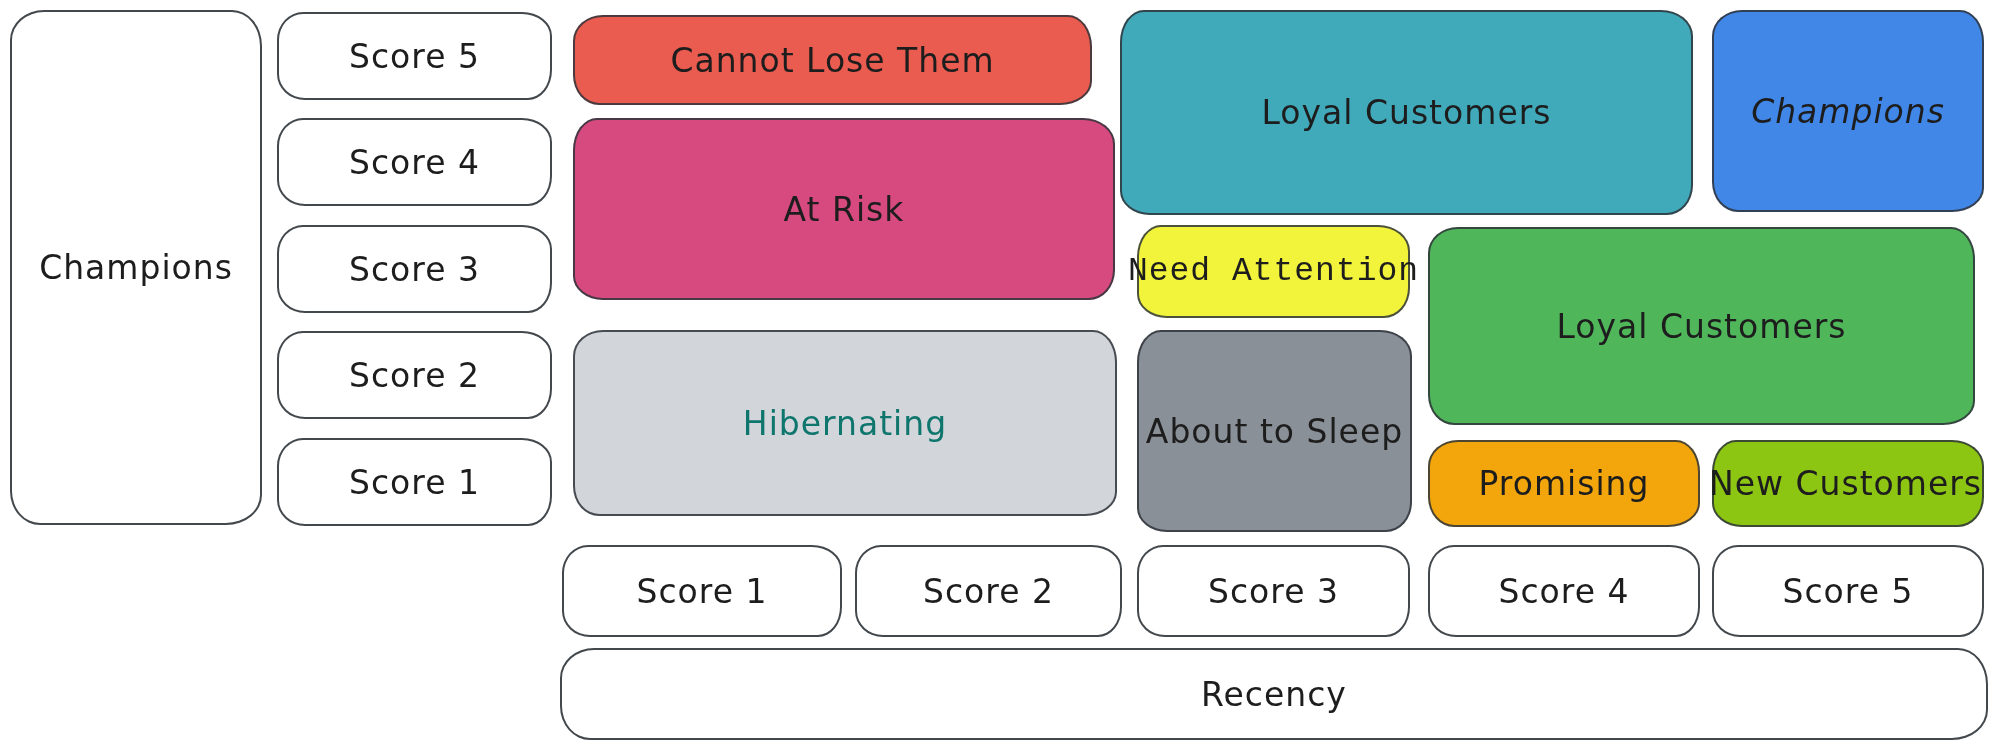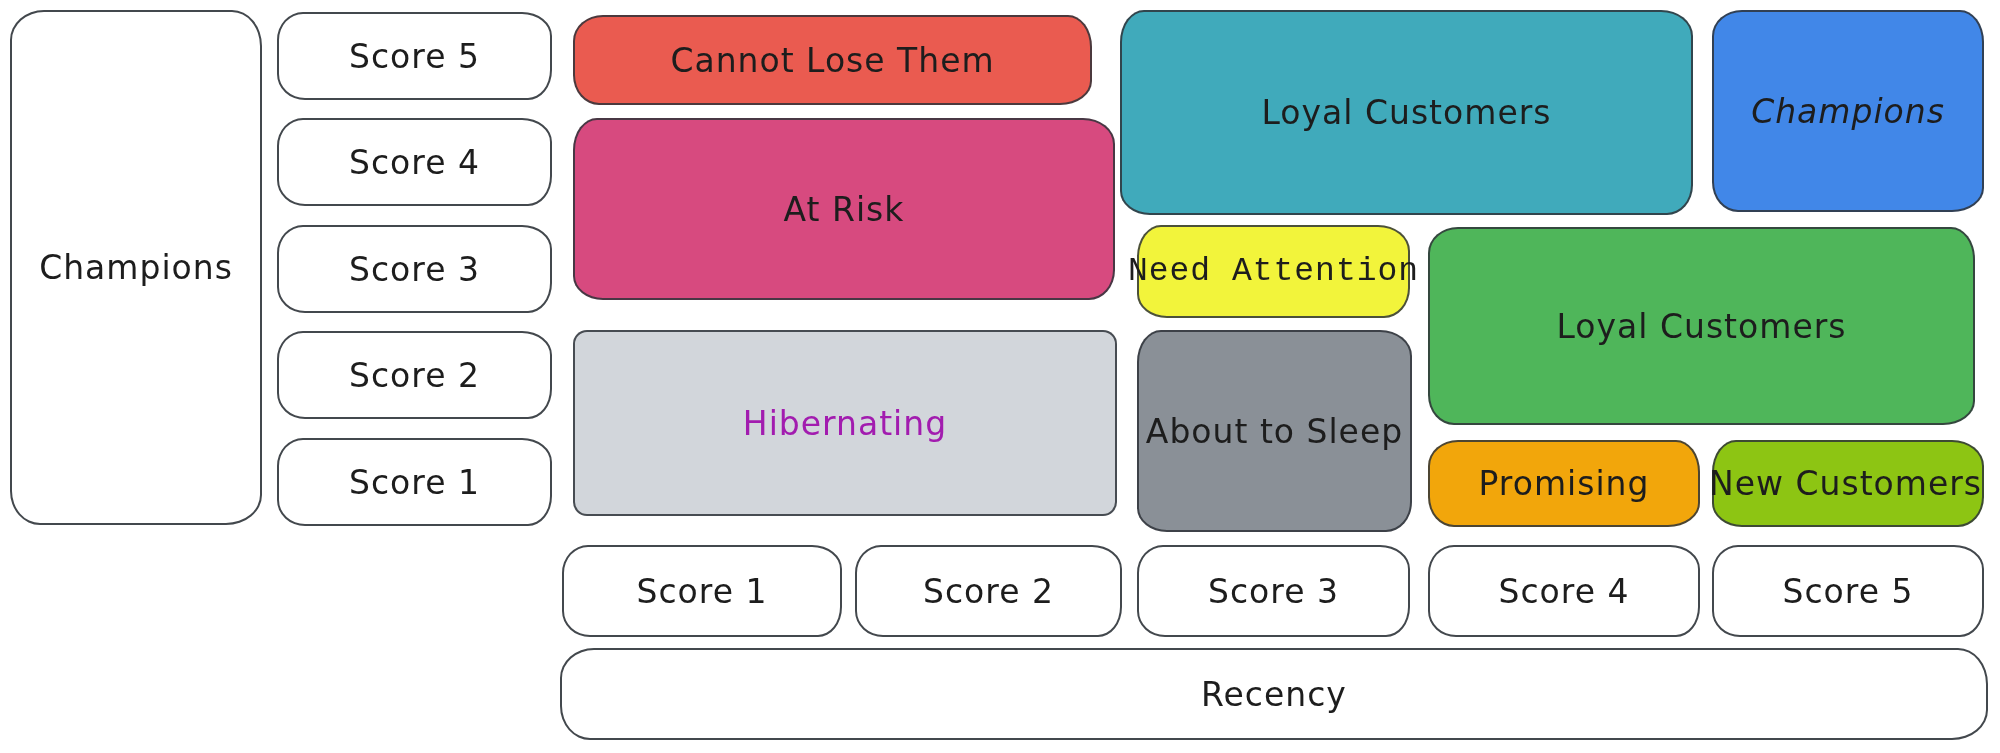--- a/index.html
+++ b/index.html
@@ -75,21 +75,21 @@
     <span>Score 1</span>
   </div>
 
   <div id="segments">
       <div class="segment" style="left: 573px; top: 15px; width: 519px; height: 90px; background: rgb(234, 91, 80); color: rgb(29, 29, 29);">
         <span>Cannot Lose Them</span>
       </div>
       <div class="segment" style="left: 573px; top: 118px; width: 542px; height: 182px; background: rgb(215, 74, 127); color: rgb(29, 29, 29); align-items: center;">
         <span>At Risk</span>
       </div>
-      <div class="segment" style="left: 573px; top: 330px; width: 544px; height: 186px; background: rgb(210, 214, 219); color: #a21caf; border-radius: 14px;">
+      <div class="segment" style="left: 573px; top: 330px; width: 544px; height: 186px; background: rgb(210, 214, 219); color: #0f766e;">
         <span>Hibernating</span>
       </div>
       <div class="segment" style="left: 1120px; top: 10px; width: 573px; height: 205px; background: rgb(64, 170, 187); color: rgb(29, 29, 29);">
         <span>Loyal Customers</span>
       </div>
       <div class="segment" style="left: 1712px; top: 10px; width: 272px; height: 202px; background: rgb(65, 135, 232); color: rgb(29, 29, 29); font-style: italic;">
         <span>Champions</span>
       </div>
       <div class="segment" style="left: 1137px; top: 225px; width: 273px; height: 93px; background: rgb(242, 244, 59); color: rgb(29, 29, 29); font-family: Liberation Mono, monospace;">
         <span>Need Attention</span>

